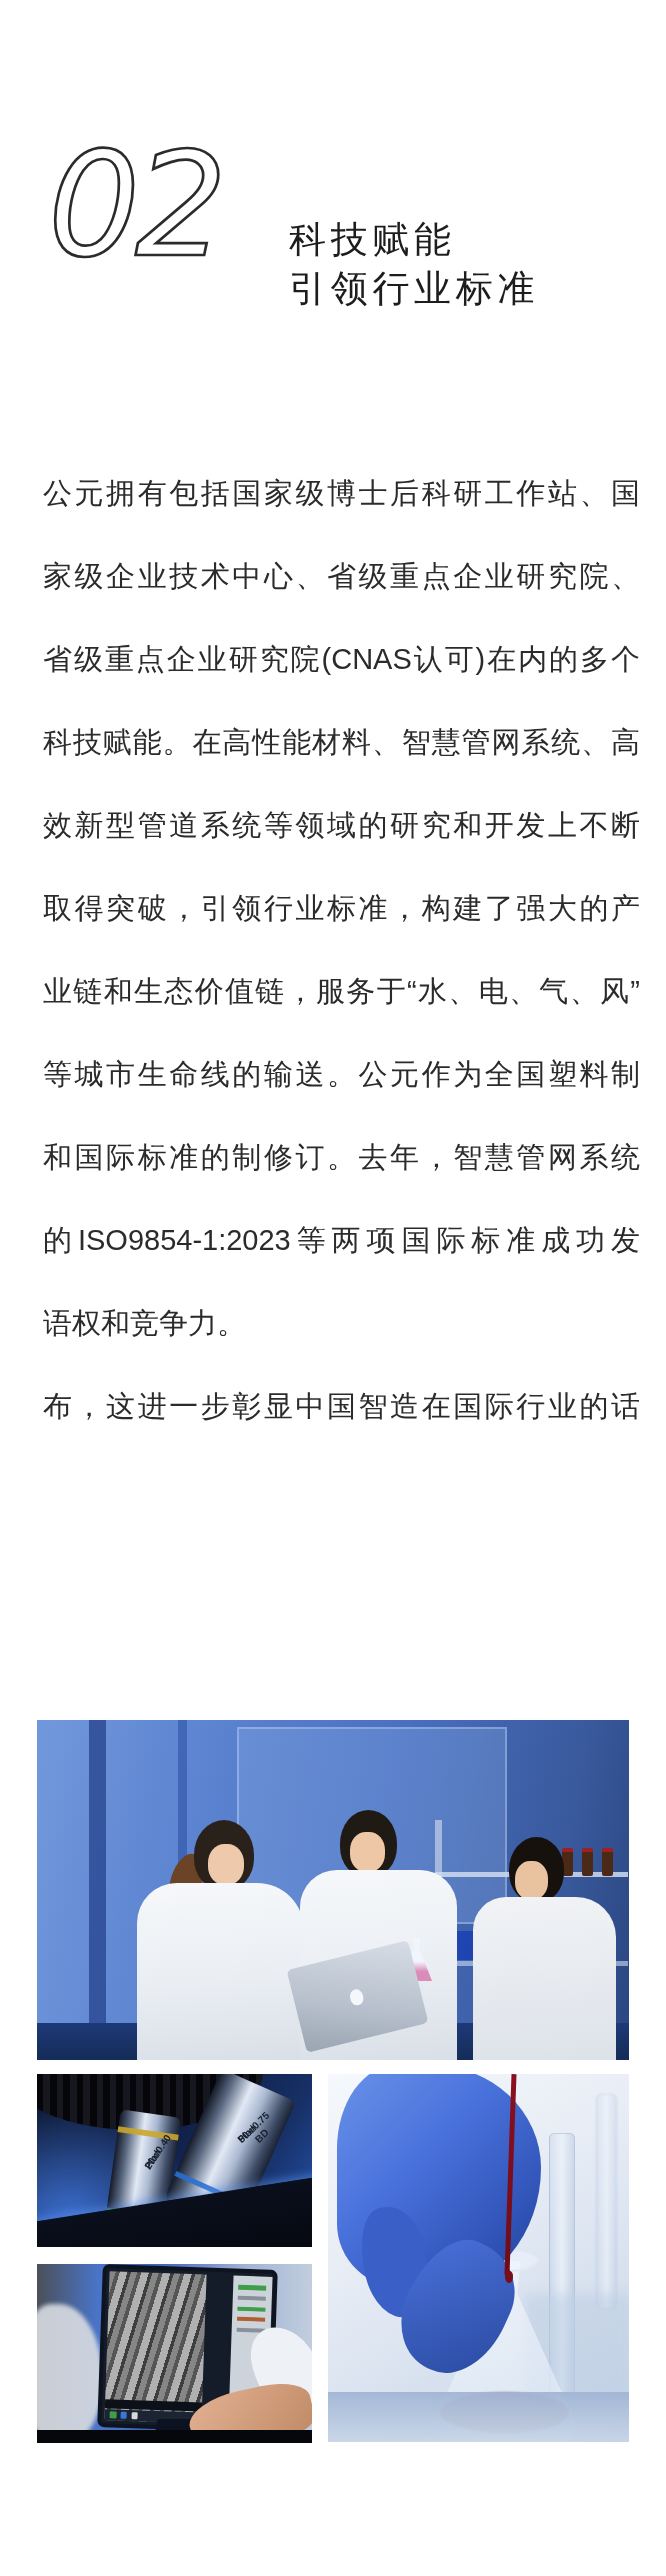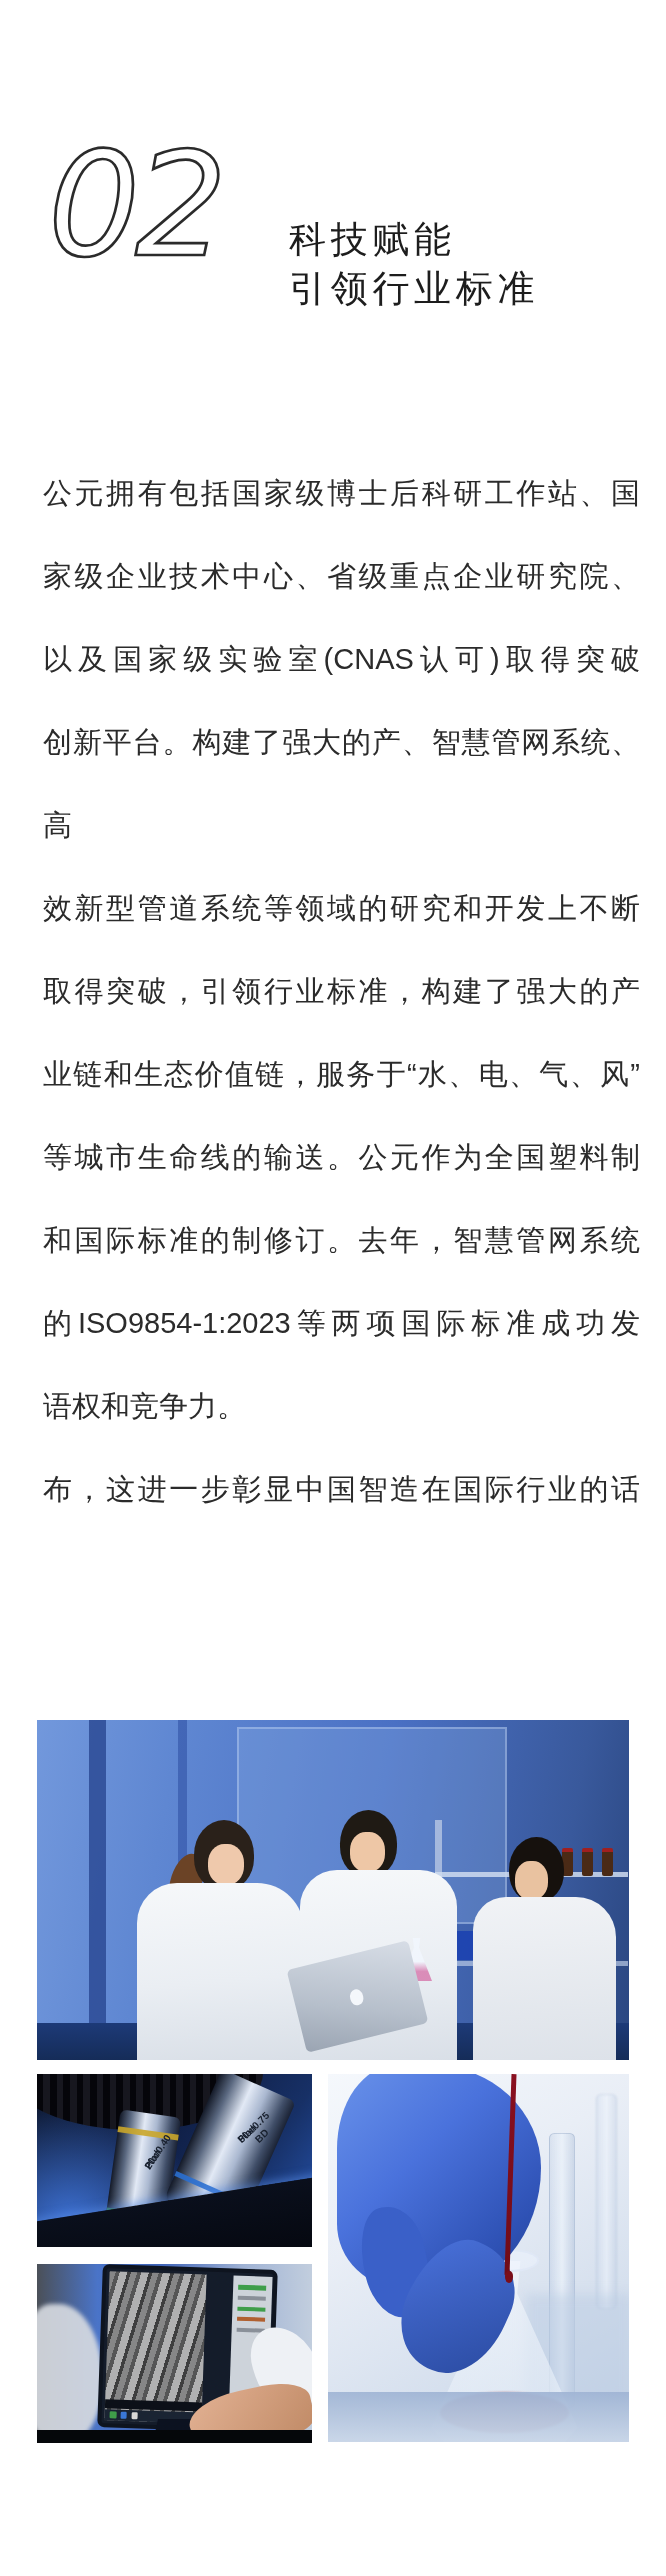--- a/index.html
+++ b/index.html
@@ -139,22 +139,22 @@
 
   <div class="section-number">02</div>
   <h1 class="section-title">
     <span class="title-line">科技赋能</span>
     <span class="title-line">引领行业标准</span>
   </h1>
 
   <div class="paragraph">
     <div class="para-line">公元拥有包括国家级博士后科研工作站、国</div>
     <div class="para-line">家级企业技术中心、省级重点企业研究院、</div>
-    <div class="para-line">以及国家级实验室(CNAS认可)取得突破</div>
-    <div class="para-line">创新平台。构建了强大的产、智慧管网系统、高</div>
+    <div class="para-line">省级重点企业研究院(CNAS认可)在内的多个</div>
+    <div class="para-line">科技赋能。在高性能材料、智慧管网系统、高</div>
     <div class="para-line">效新型管道系统等领域的研究和开发上不断</div>
     <div class="para-line">取得突破，引领行业标准，构建了强大的产</div>
     <div class="para-line">业链和生态价值链，服务于“水、电、气、风”</div>
     <div class="para-line">等城市生命线的输送。公元作为全国塑料制</div>
     <div class="para-line">和国际标准的制修订。去年，智慧管网系统</div>
     <div class="para-line">的ISO9854-1:2023等两项国际标准成功发</div>
     <div class="para-line last">语权和竞争力。</div>
     <div class="para-line">布，这进一步彰显中国智造在国际行业的话</div>
   </div>
 

